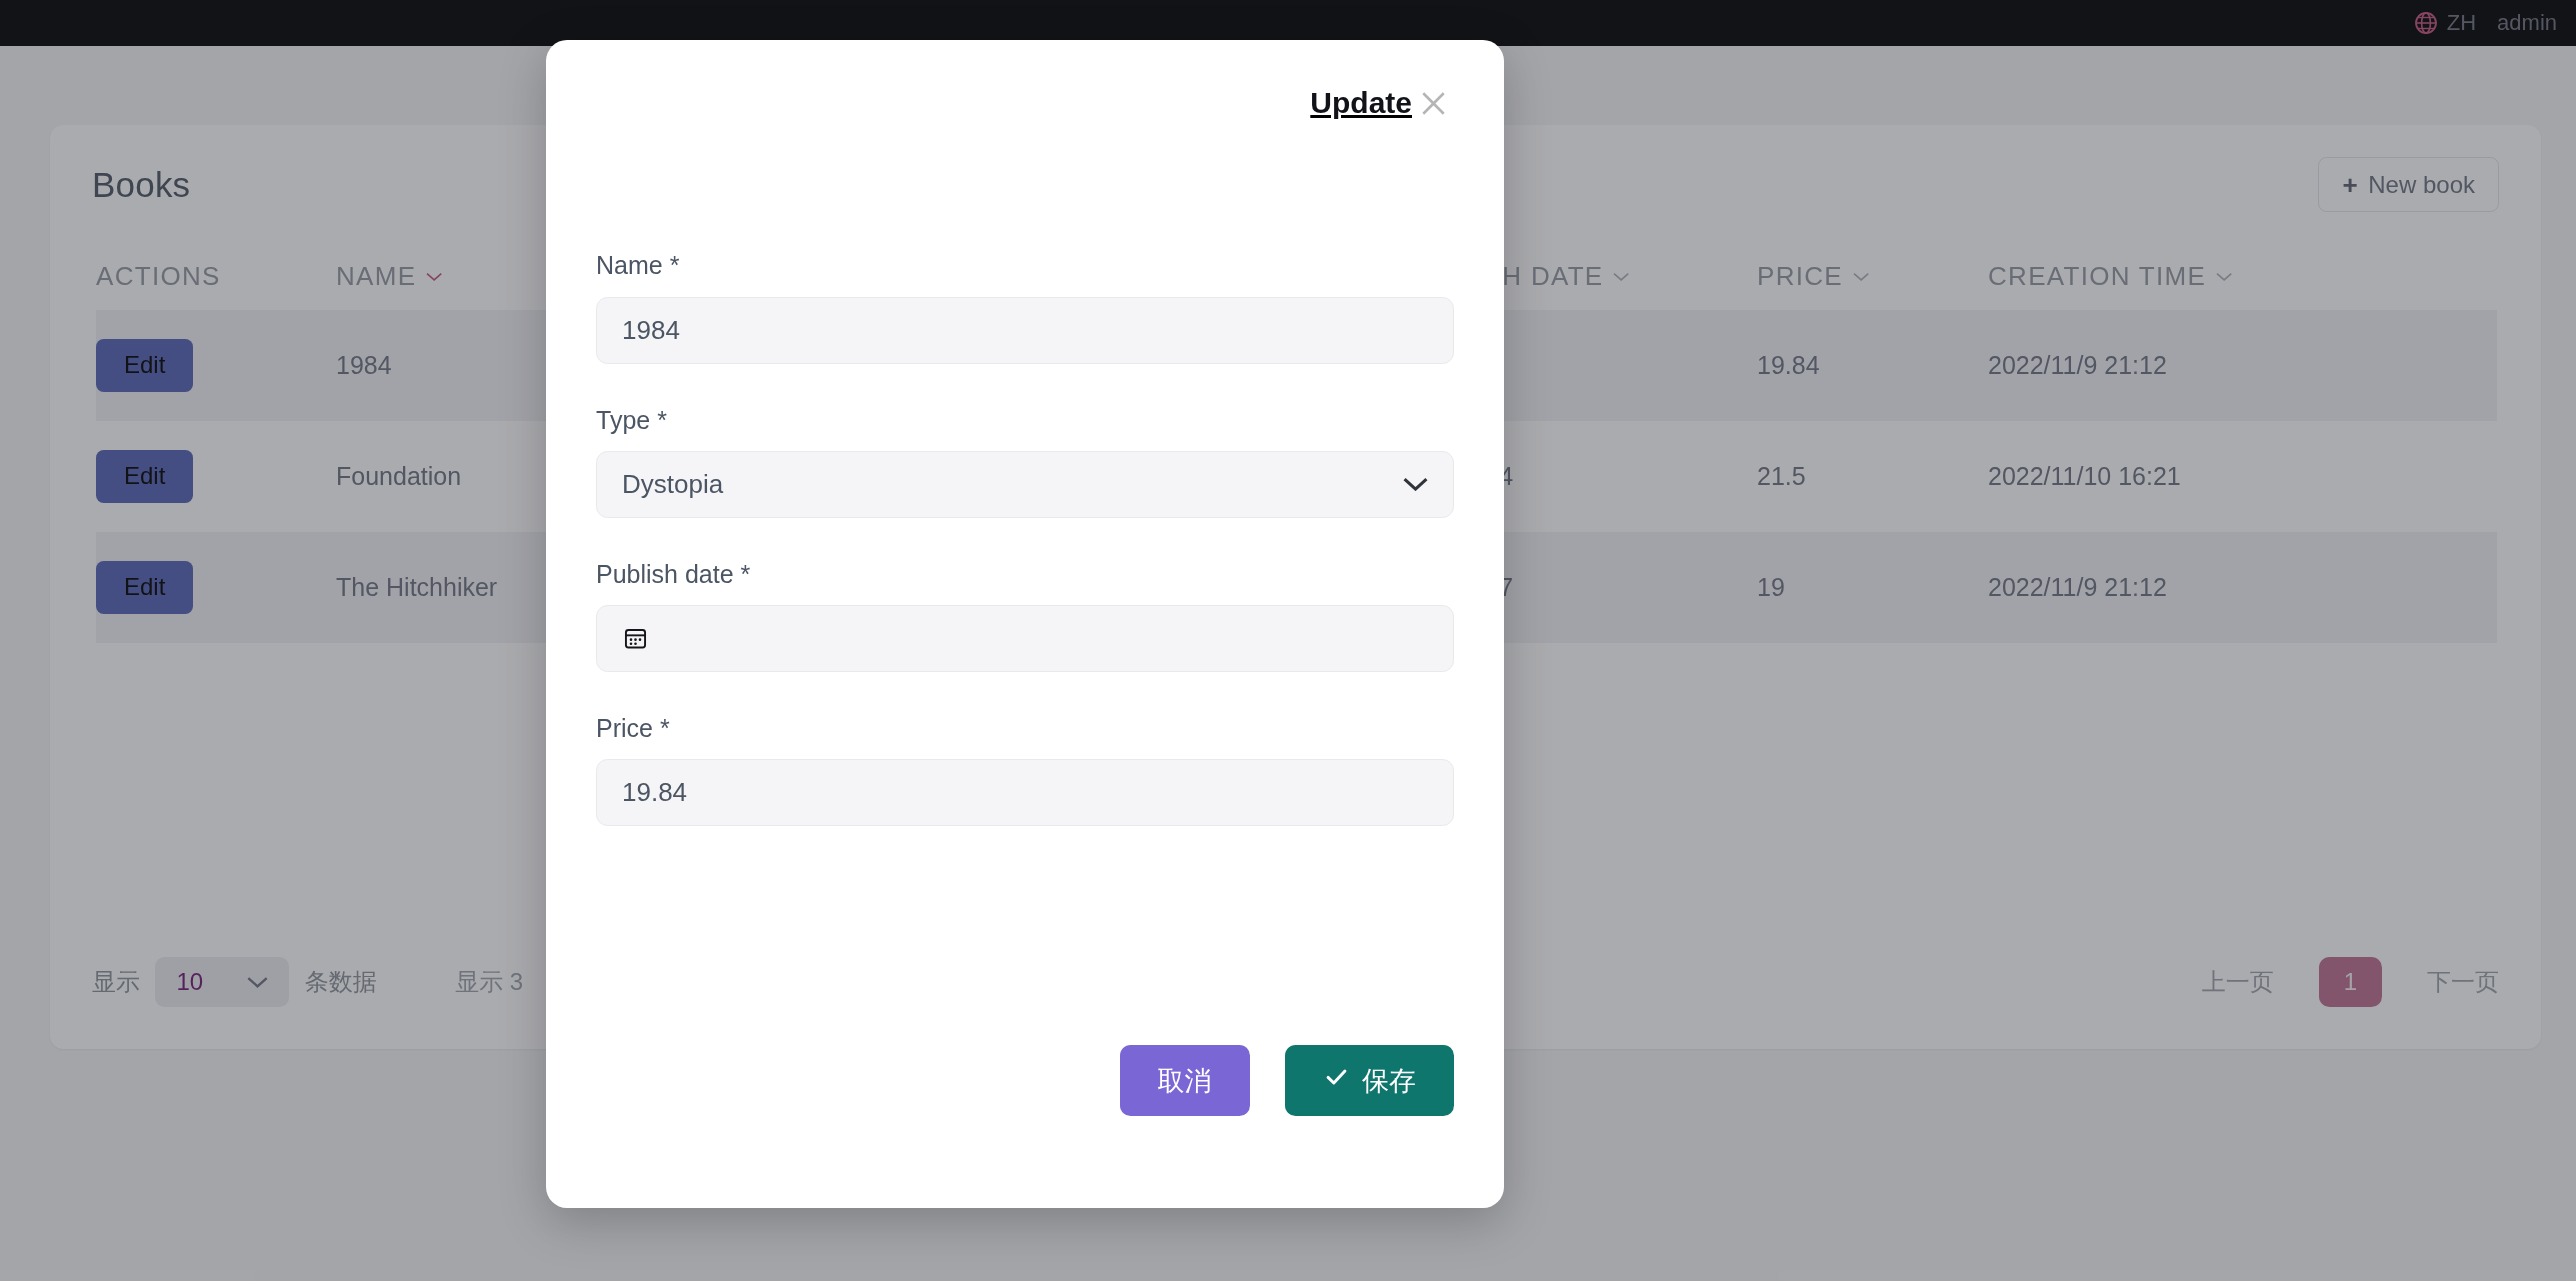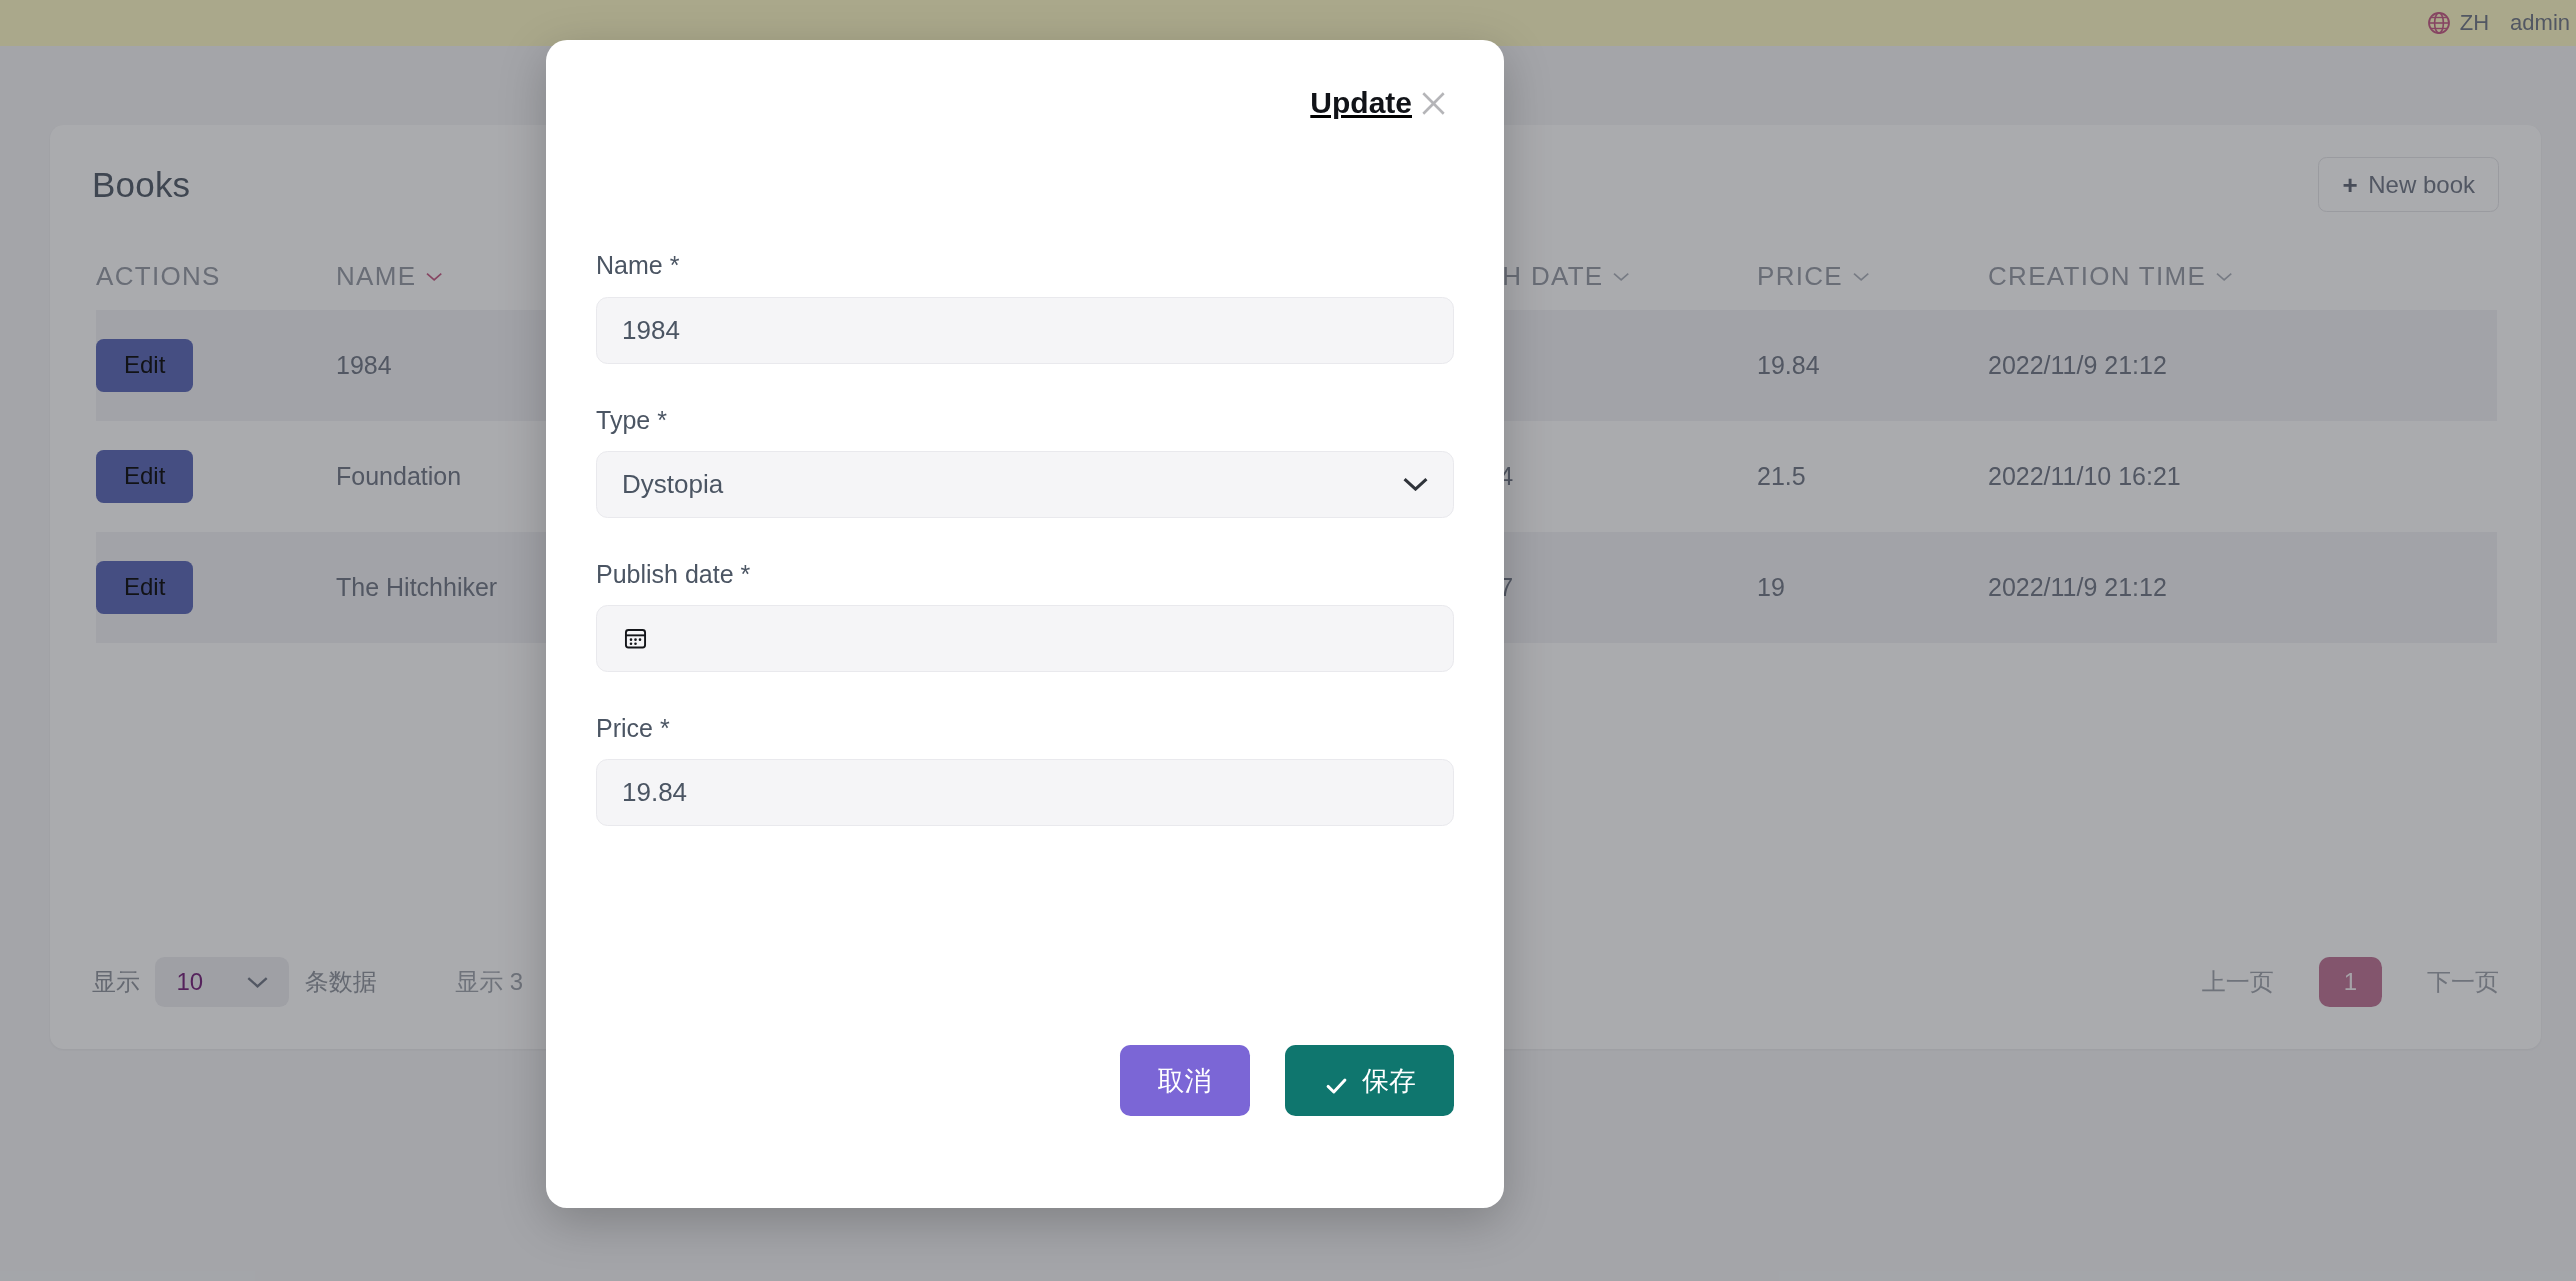--- a/index.html
+++ b/index.html
@@ -9,23 +9,23 @@
     font-family: "Liberation Sans", sans-serif;
     background: #f2f2f4;
   }
   #root { position: relative; width: 2576px; height: 1281px; }
 
   
   .app { position: absolute; inset: 0; background: #f4f4f6; }
 
   .topbar {
     position: absolute; top: 0; left: 0; right: 0; height: 46px;
-    background: #fef9c3;
+    background: #000000;
     display: flex; align-items: center; justify-content: flex-end;
-    padding-right: 6px; gap: 21px;
+    padding-right: 19px; gap: 21px;
   }
   .topbar-item { display: flex; align-items: center; gap: 8.6px; font-size: 22px; color: #6b7280; }
   .globe { width: 24px; height: 24px; display: block; }
 
   .card {
     position: absolute; left: 50px; top: 125px; width: 2491px; height: 924px;
     background: #fdfdfd; border-radius: 13.4px;
     box-shadow: 0 1px 2.9px rgba(0,0,0,0.06);
   }
   .card-head {
@@ -114,21 +114,21 @@
   }
   .ctrl .val { flex: 1; }
   .ctrl .trail { display: flex; align-items: center; }
   .modal-foot {
     margin-top: auto; padding: 0 50px 92px 50px;
     display: flex; justify-content: flex-end; gap: 35px;
   }
   .btn {
     border: none; border-radius: 10.6px; cursor: pointer;
     font-size: 27px; padding: 17.3px 38px; color: #fff;
-    display: flex; align-items: flex-end; gap: 12.5px;
+    display: flex; align-items: flex-start; gap: 12.5px;
   }
   .btn-cancel { background: #7b66d6; }
   .btn-save   { background: #0f766e; }
 </style>
 </head>
 <body>
 
 <div id="root">
 
   <div class="app">

